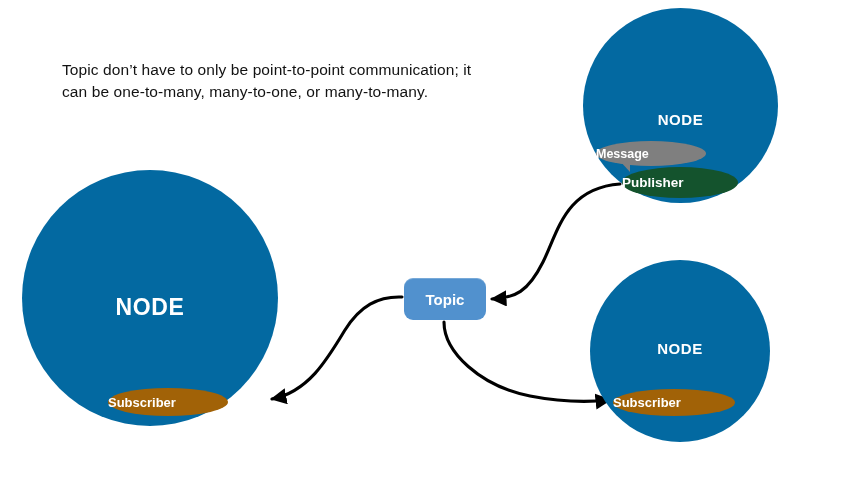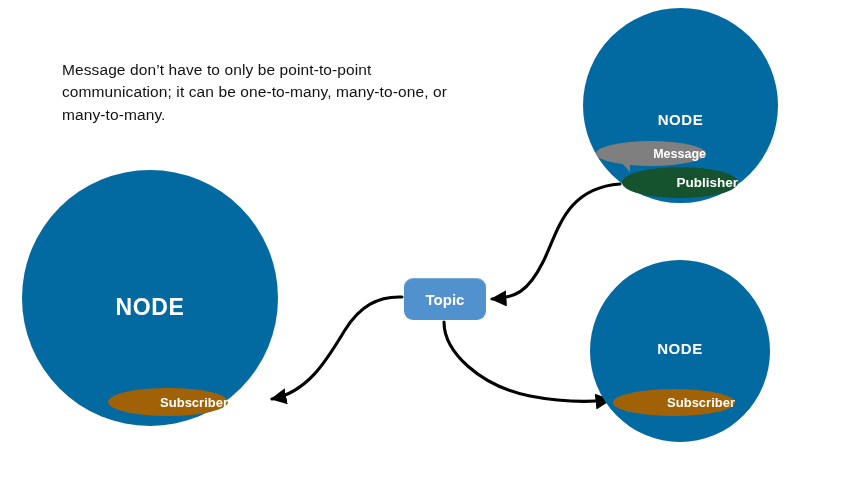--- a/index.html
+++ b/index.html
@@ -47,21 +47,21 @@
     text-align: center;
     color: #ffffff;
     font-weight: bold;
     letter-spacing: 0.6px;
   }
   .pill {
     position: absolute;
     border-radius: 50%;
     display: flex;
     align-items: center;
-    justify-content: flex-end;
+    justify-content: flex-start;
     color: #ffffff;
     font-weight: bold;
   }
   .pill-subscriber { background: #a16207; }
   .pill-publisher  { background: #14532d; }
   .pill-message    { background: #7F7F7F; }
 
   .bubble-tail {
     position: absolute;
     width: 0;
@@ -99,21 +99,21 @@
   
   #node-sub2      { left: 590px; top: 260px; width: 180px; height: 182px; }
   #node-sub2 .node-label { top: 80px; font-size: 15px; }
   #sub-right      { left: 613px; top: 389px; width: 122px; height: 27px; font-size: 13px; }
 </style>
 </head>
 <body>
 
 <div id="slide">
 
-  <div class="caption">Message don’t have to only be point-to-point communication; it can be one-to-many, many-to-one, or many-to-many.</div>
+  <div class="caption">Topic don’t have to only be point-to-point communication; it can be one-to-many, many-to-one, or many-to-many.</div>
 
   <svg id="edges" viewBox="0 0 854 480">
     <defs>
       <marker id="arrow" viewBox="0 0 10 10" refX="9" refY="5" markerWidth="5.2" markerHeight="5.2" orient="auto-start-reverse">
         <path d="M 0 0 L 10 5 L 0 10 z" fill="#000000"></path>
       </marker>
     </defs>
 
     <path d="M 620 184 C 565 188, 558 232, 543 262 C 528 292, 515 298, 492 299" fill="none" stroke="#000000" stroke-width="3.1" stroke-linecap="round" marker-end="url(#arrow)"></path>
 

